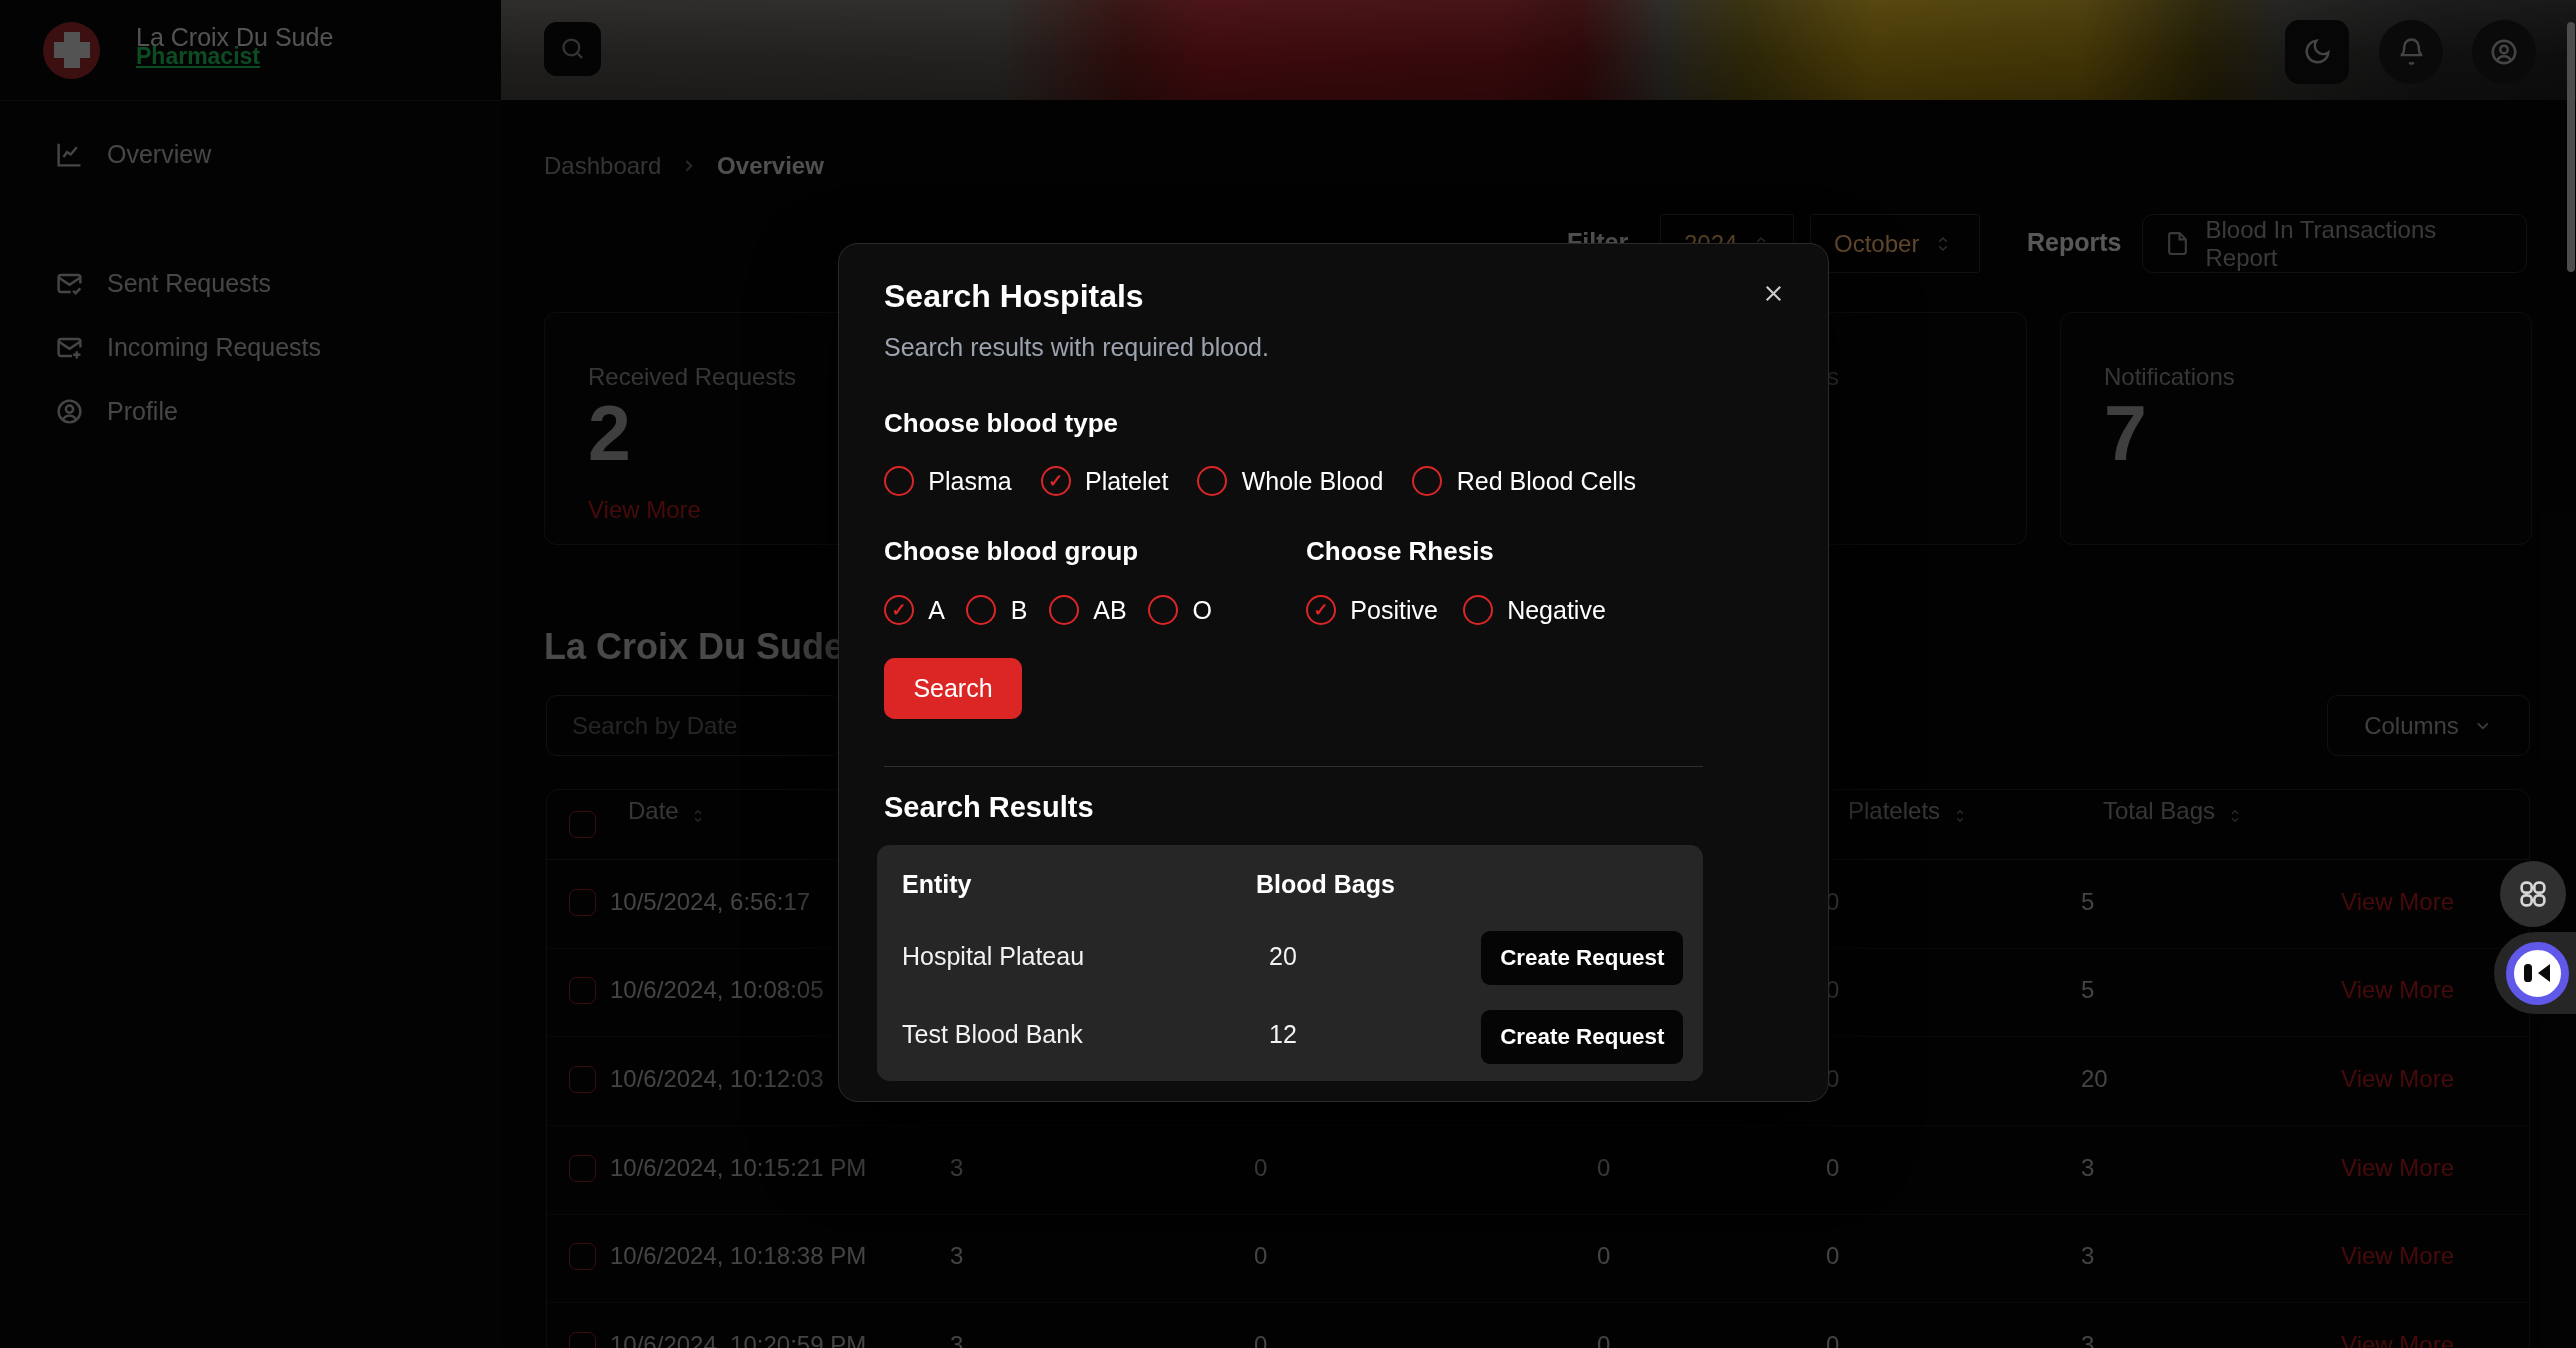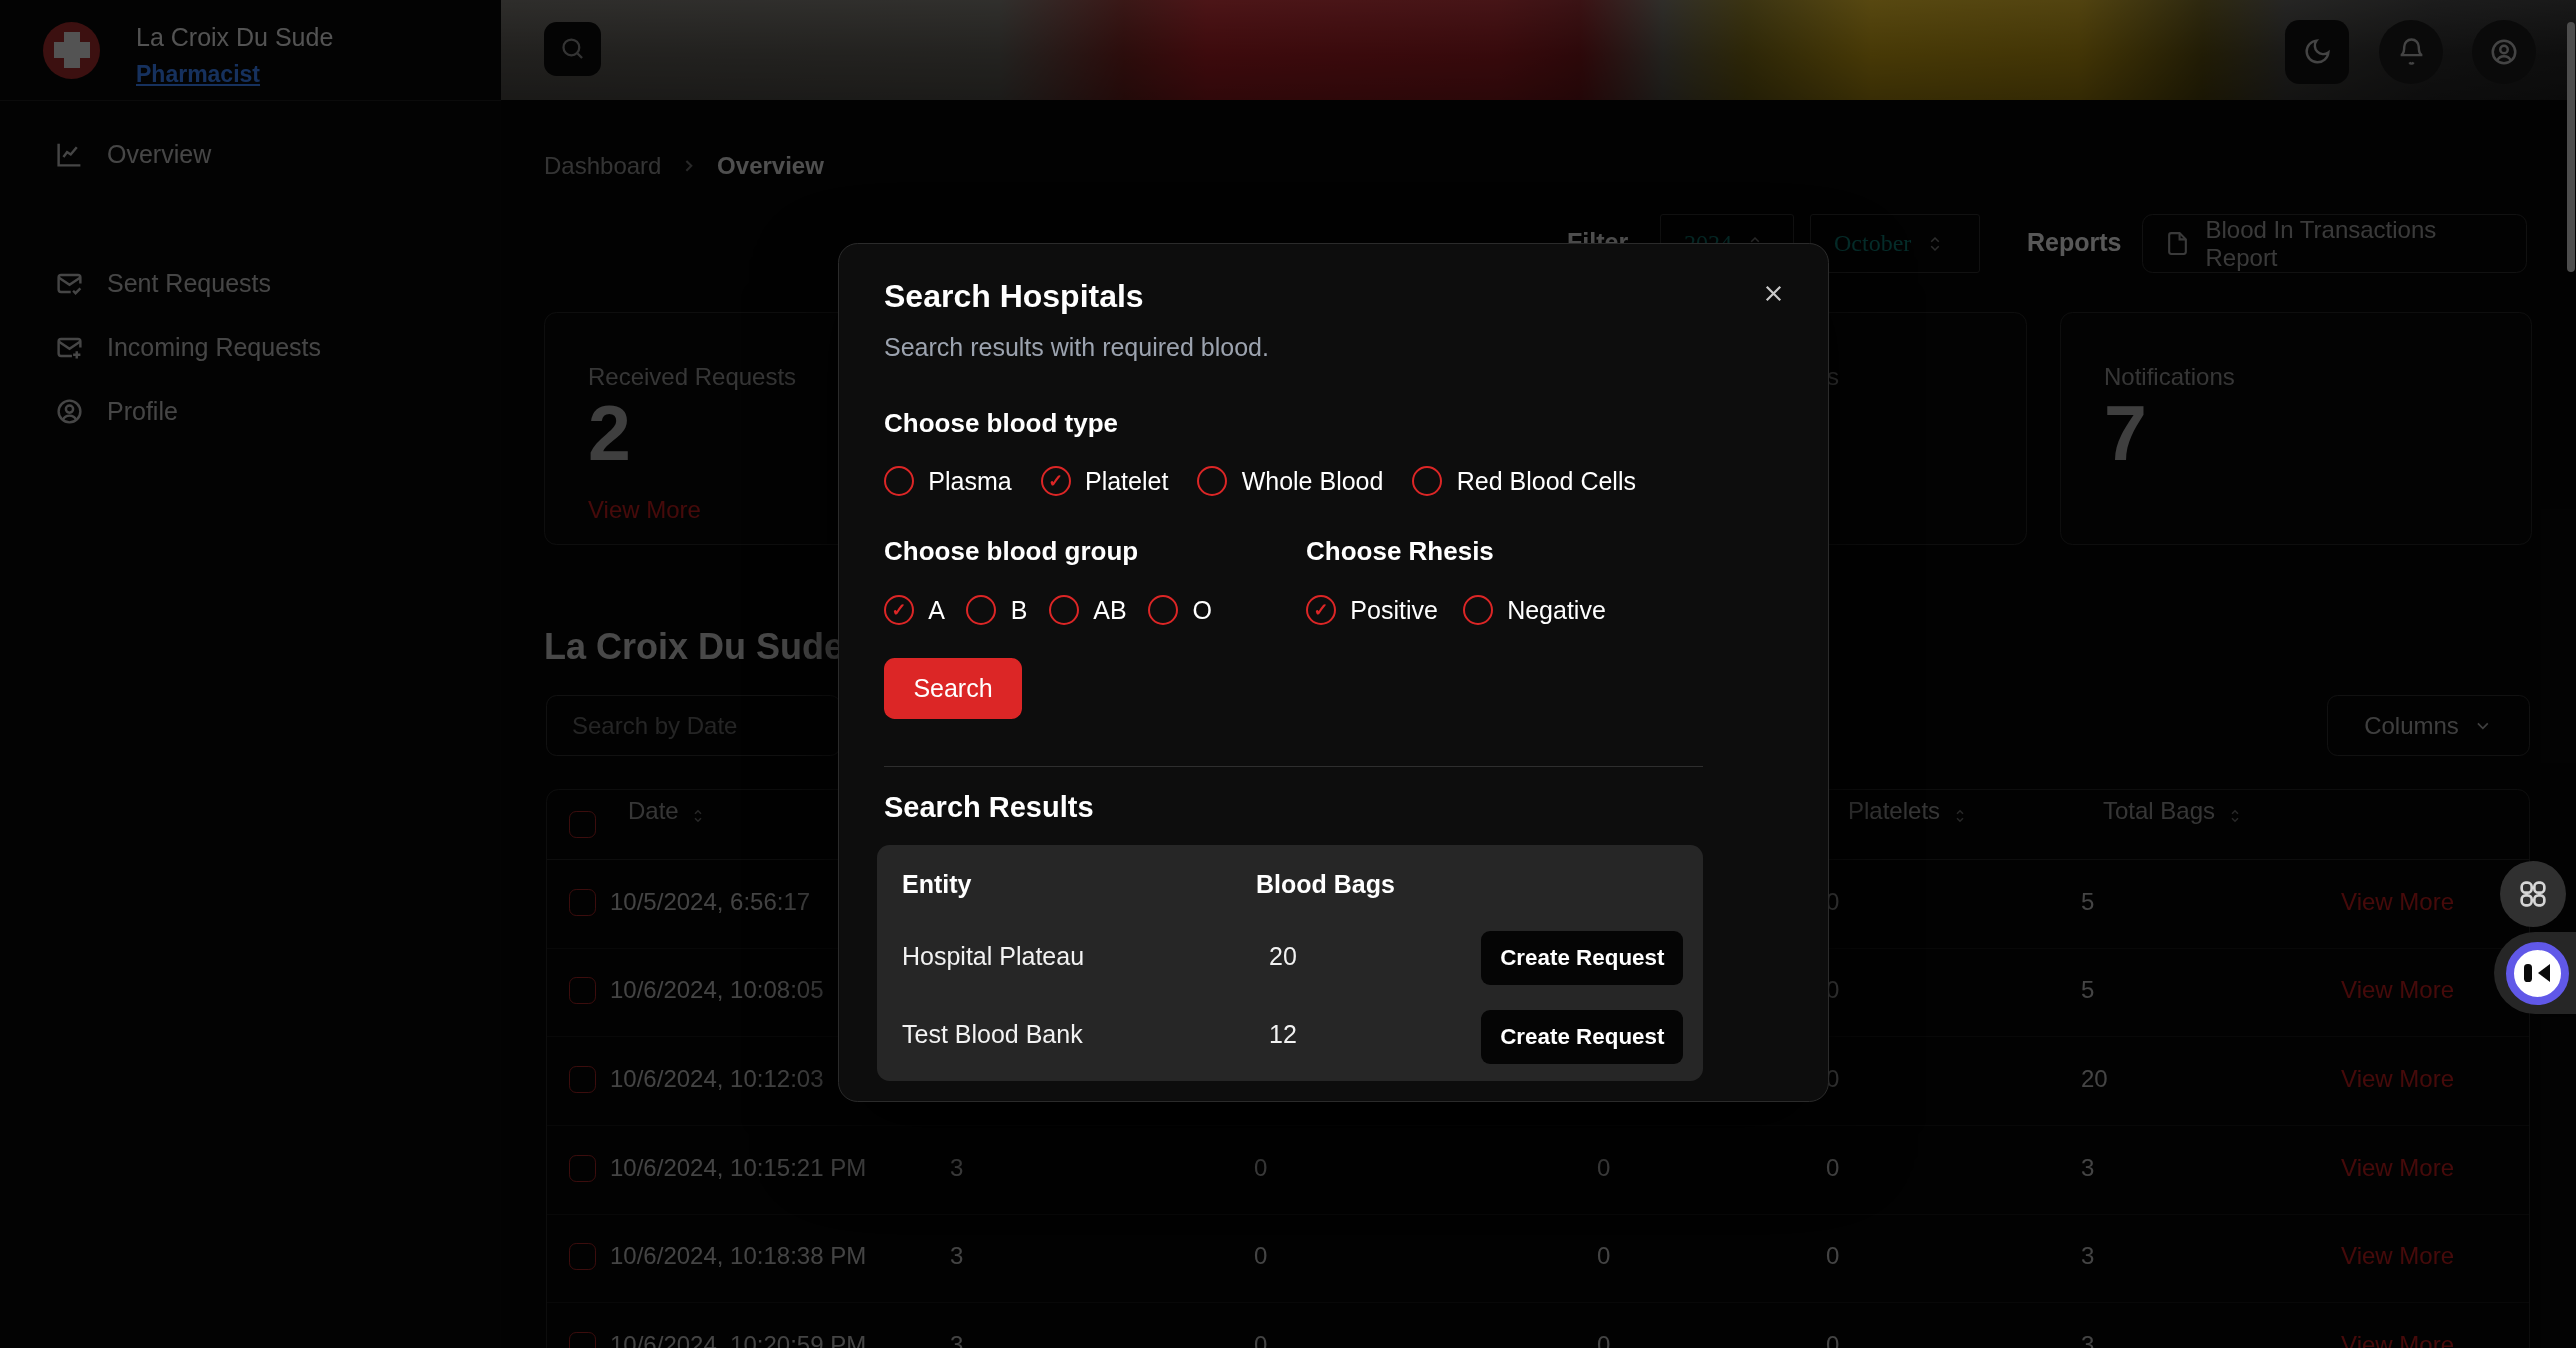--- a/index.html
+++ b/index.html
@@ -10,41 +10,41 @@
   
   .bg{position:absolute;inset:0;z-index:1;}
 
   
   .sidebar{position:absolute;left:0;top:0;width:501px;height:1349px;background:#0a0a0a;border-right:0.9px solid #1d1d1d;}
   .sidebar-head{position:absolute;left:0;top:0;width:501px;height:100px;border-bottom:0.9px solid #1d1d1d;}
   .logo{position:absolute;left:43px;top:21.5px;width:57px;height:57px;border-radius:50%;background:#9f2a2a;}
   .logo .v{position:absolute;left:20.6px;top:10.7px;width:16px;height:36px;background:#d9d9d9;}
   .logo .h{position:absolute;left:10.7px;top:20.6px;width:36px;height:16px;background:#d9d9d9;}
   .brand-name{position:absolute;left:136px;top:23px;font-size:25px;color:#d9d9d9;}
-  .brand-role{position:absolute;left:136px;top:61px;font-size:23px;font-weight:bold;color:#3b82f6;text-decoration:underline;}
+  .brand-role{position:absolute;left:136px;top:43px;font-size:23px;font-weight:bold;color:#22c55e;text-decoration:underline;}
   .nav-item{position:absolute;left:0;width:501px;height:50px;display:flex;align-items:center;gap:23px;padding-left:55px;box-sizing:border-box;color:#b9b9b9;font-size:25px;cursor:pointer;}
   .nav-item svg{stroke:#b9b9b9;}
 
   
   .banner{position:absolute;left:501px;top:0;width:2075px;height:100px;
     background:linear-gradient(90deg,#6b6862 0%,#716e66 24%,#8c2a27 30%,#c22229 34%,#b02027 48%,#8e1b20 52%,#6f6a5e 56%,#8f7a1a 60%,#e3b615 66%,#d3a913 76%,#6a5a12 82%,#52514d 86%,#373737 93%,#2e2e2e 100%);}
   .banner::after{content:"";position:absolute;inset:0;background:linear-gradient(180deg,rgba(255,255,255,0.10) 0%,rgba(0,0,0,0.18) 55%,rgba(0,0,0,0.35) 100%);}
   .banner-search{position:absolute;left:43px;top:21.5px;width:57px;height:54px;border-radius:12.5px;background:#0c0c0c;display:flex;align-items:center;justify-content:center;z-index:2;cursor:pointer;}
   .icon-btn{position:absolute;top:19.7px;width:64px;height:64px;border-radius:50%;background:#1b1b1b;display:flex;align-items:center;justify-content:center;z-index:2;cursor:pointer;}
   .icon-btn.square{border-radius:14.3px;background:#121212;}
 
   
   .content{position:absolute;left:501px;top:100px;width:2075px;height:1249px;background:#070707;}
   .breadcrumb{position:absolute;left:43px;top:52px;display:flex;align-items:center;gap:18px;font-size:24px;}
   .crumb-root{color:#8a8a8a;cursor:pointer;}
   .crumb-cur{color:#cfcfcf;font-weight:bold;cursor:pointer;}
 
   .filter-row{position:absolute;left:0;top:114px;width:2075px;height:63px;}
   .filter-label{position:absolute;left:1066px;top:14.3px;font-size:25px;font-weight:bold;color:#e8e8e8;}
-  .select{position:absolute;top:0;height:59px;border:0.9px solid #2d2d2d;border-radius:3px;display:flex;align-items:center;gap:14.3px;padding:0 23px;font-size:24px;color:#0f766e;box-sizing:border-box;cursor:pointer;font-family:Liberation Serif, serif;}
+  .select{position:absolute;top:0;height:59px;border:0.9px solid #2d2d2d;border-radius:3px;display:flex;align-items:center;gap:14.3px;padding:0 23px;font-size:24px;color:#fdba74;box-sizing:border-box;cursor:pointer;}
   .sel-year{left:1159px;width:134px;}
   .sel-month{left:1309px;width:170px;}
   .reports-label{position:absolute;left:1526px;top:14.3px;font-size:25px;font-weight:bold;color:#e8e8e8;}
   .report-btn{position:absolute;left:1641px;top:0;width:385px;height:59px;border:0.9px solid #2d2d2d;border-radius:10.7px;display:flex;align-items:center;gap:16px;padding:0 21.5px;font-size:24px;color:#9a9a9a;box-sizing:border-box;cursor:pointer;}
 
   .card{position:absolute;top:212px;width:470px;height:231px;border:0.9px solid #272727;border-radius:12.5px;background:#0a0a0a;}
   .card-label{position:absolute;left:43px;top:50px;font-size:24px;color:#8f8f8f;}
   .card-value{position:absolute;left:43px;top:82px;font-size:77px;font-weight:bold;color:#a6a6a6;line-height:1;}
   .card-link{position:absolute;left:43px;top:183px;font-size:24px;color:#b91c1c;cursor:pointer;}
   .card3 .card-label{left:195px;}

